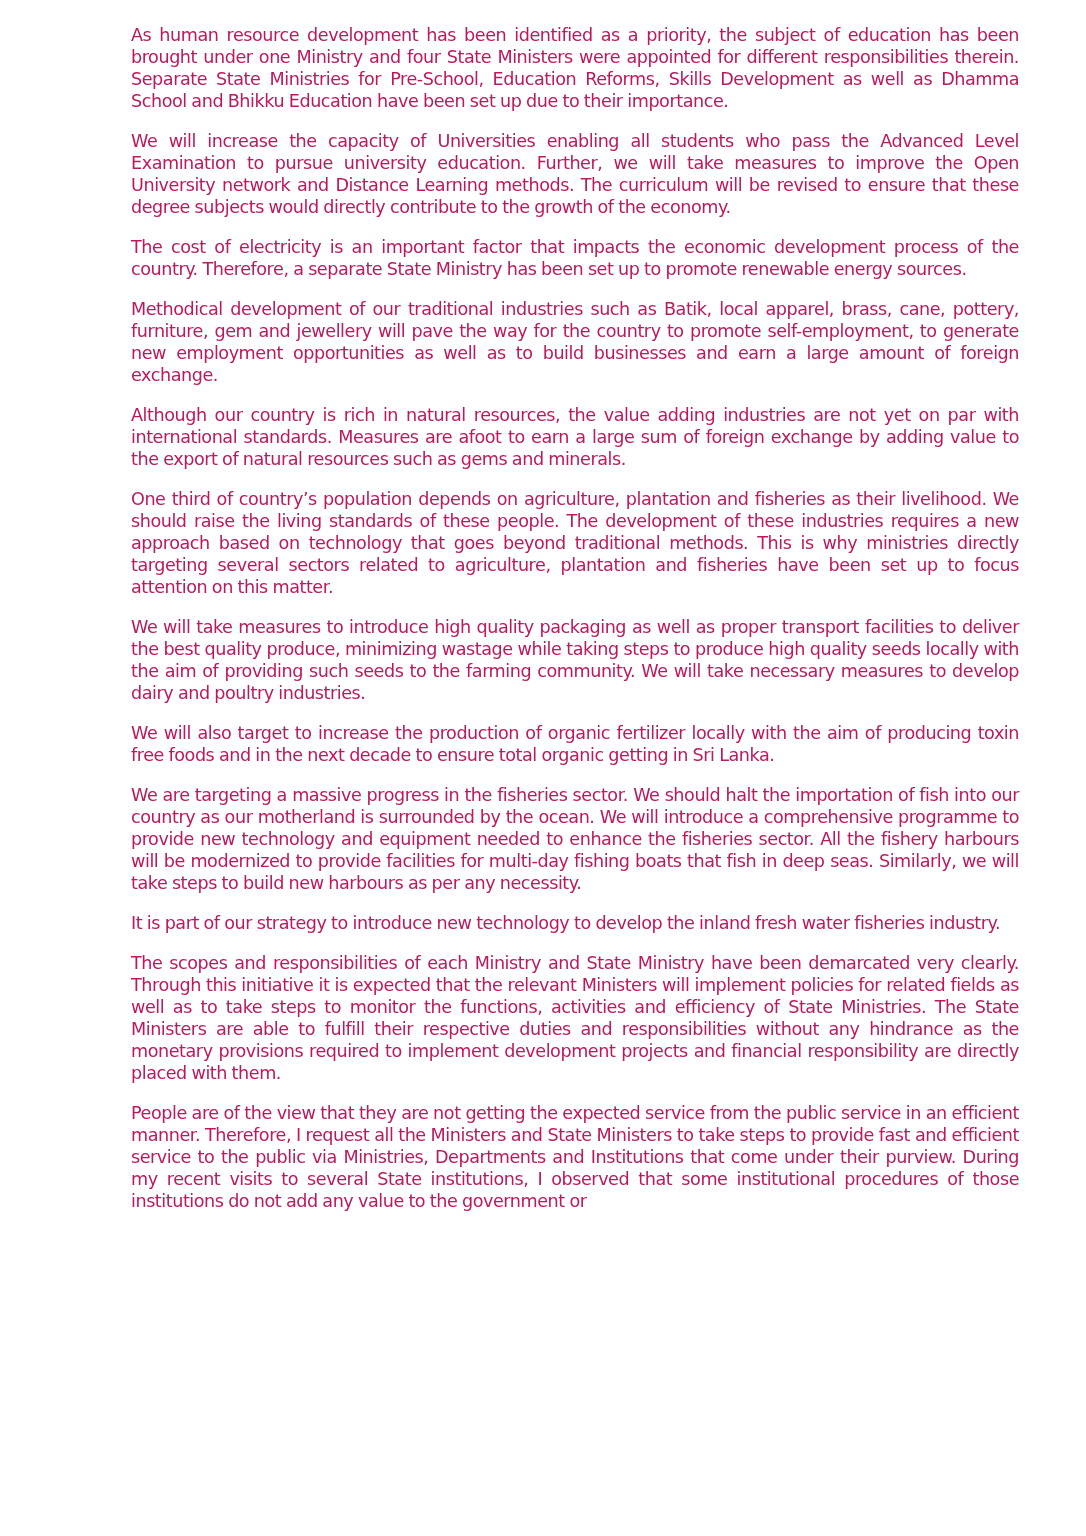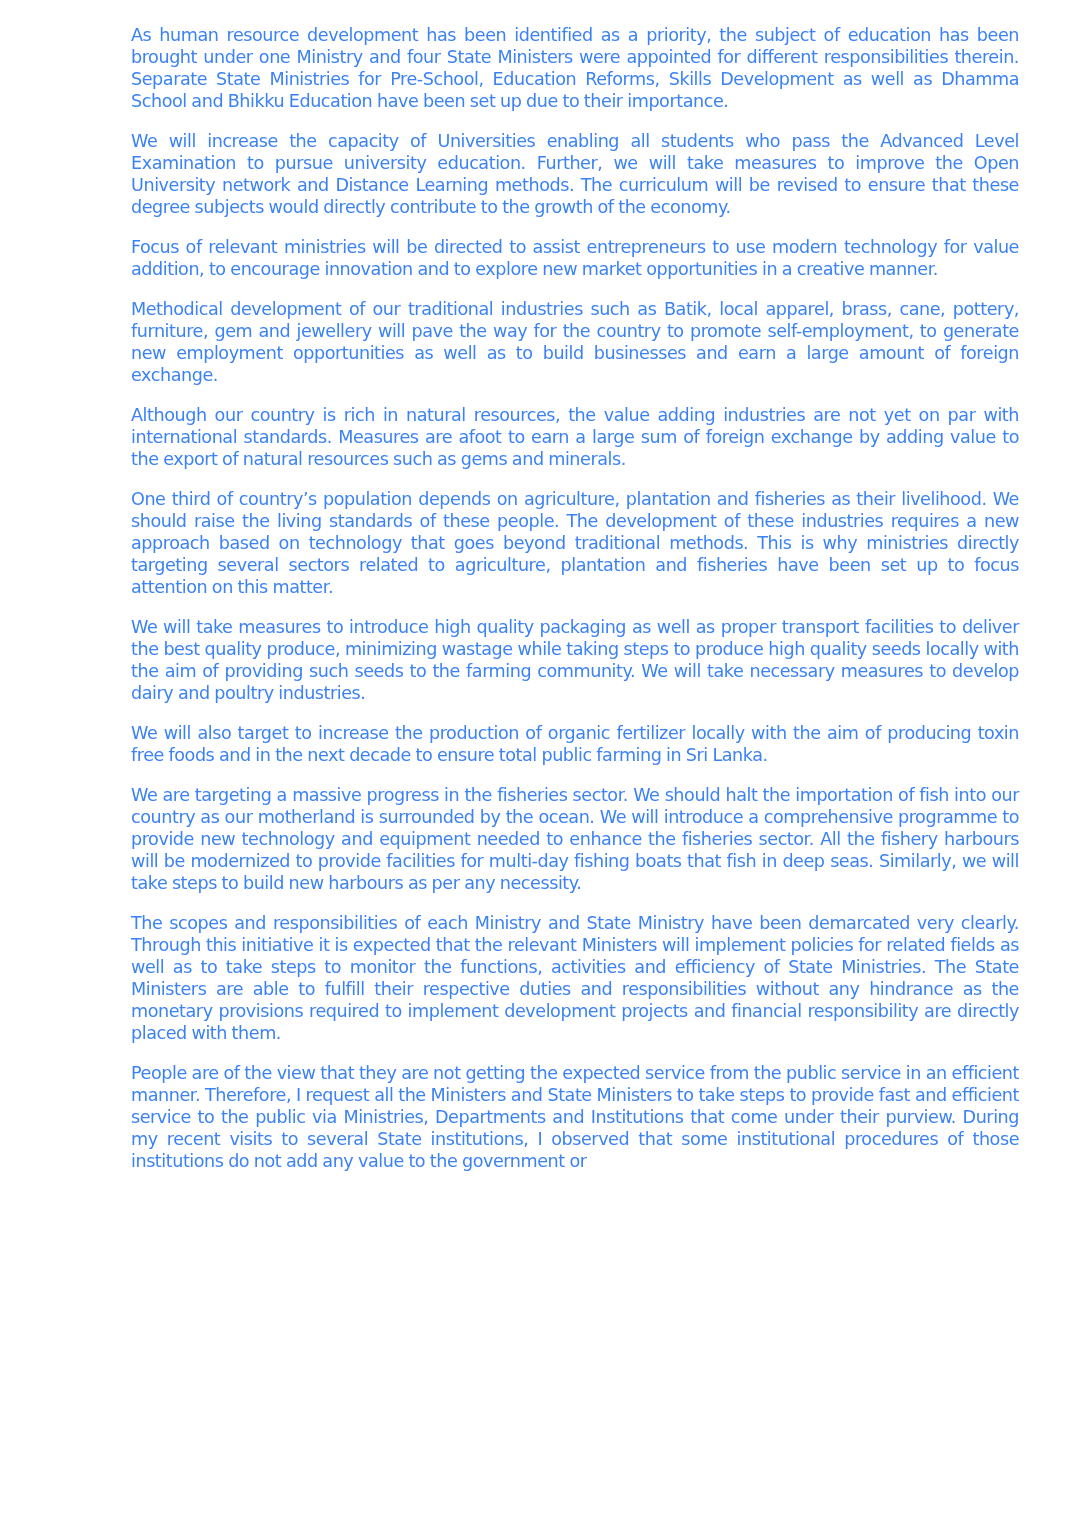--- a/index.html
+++ b/index.html
@@ -14,38 +14,39 @@
       position: relative;
     }
     .page {
       position: absolute;
       left: 131px;
       top: 24px;
       width: 888px;
       font-family: "DejaVu Sans", sans-serif;
       font-size: 17.6px;
       line-height: 22px;
-      color: #3b82f6;
+      color: #be185d;
       letter-spacing: -0.45px;
       word-spacing: -0.5px;
     }
     .page p {
       margin: 0 0 18px 0;
       text-align: justify;
       text-align-last: left;
     }
   </style>
 </head>
 <body>
 
 <div class="page">
   <p>As human resource development has been identified as a priority, the subject of education has been brought under one Ministry and four State Ministers were appointed for different responsibilities therein. Separate State Ministries for Pre-School, Education Reforms, Skills Development as well as Dhamma School and Bhikku Education have been set up due to their importance.</p>
   <p>We will increase the capacity of Universities enabling all students who pass the Advanced Level Examination to pursue university education.  Further, we will take measures to improve the Open University network and Distance Learning methods. The curriculum will be revised to ensure that these degree subjects would directly contribute to the growth of the economy.</p>
-  <p>Focus of relevant ministries will be directed to assist entrepreneurs to use modern technology for value addition, to encourage innovation and to explore new market opportunities in a creative manner.</p>
+  <p>The cost of electricity is an important factor that impacts the economic development process of the country. Therefore, a separate State Ministry has been set up to promote renewable energy sources.</p>
   <p>Methodical development of our traditional industries such as Batik, local apparel, brass, cane, pottery, furniture, gem and jewellery will pave the way for the country to promote self-employment, to generate new employment opportunities as well as to build businesses and earn a large amount of foreign exchange.</p>
   <p>Although our country is rich in natural resources, the value adding industries are not yet on par with international standards. Measures are afoot to earn a large sum of foreign exchange by adding value to the export of natural resources such as gems and minerals.</p>
   <p>One third of country’s population depends on agriculture, plantation and fisheries as their livelihood. We should raise the living standards of these people. The development of these industries requires a new approach based on technology that goes beyond traditional methods. This is why ministries directly targeting several sectors related to agriculture, plantation and fisheries have been set up to focus attention on this matter.</p>
   <p>We will take measures to introduce high quality packaging as well as proper transport facilities to deliver the best quality produce, minimizing wastage while taking steps to produce high quality seeds locally with the aim of providing such seeds to the farming community. We will take necessary measures to develop dairy and poultry industries.</p>
-  <p>We will also target to increase the production of organic fertilizer locally with the aim of producing toxin free foods and in the next decade to ensure total public farming in Sri Lanka.</p>
+  <p>We will also target to increase the production of organic fertilizer locally with the aim of producing toxin free foods and in the next decade to ensure total organic getting in Sri Lanka.</p>
   <p>We are targeting a massive progress in the fisheries sector. We should halt the importation of fish into our country as our motherland is surrounded by the ocean. We will introduce a comprehensive programme to provide new technology and equipment needed to enhance the fisheries sector. All the fishery harbours will be modernized to provide facilities for multi-day fishing boats that fish in deep seas. Similarly, we will take steps to build new harbours as per any necessity.</p>
+  <p>It is part of our strategy to introduce new technology to develop the inland fresh water fisheries industry.</p>
   <p>The scopes and responsibilities of each Ministry and State Ministry have been demarcated very clearly. Through this initiative it is expected that the relevant Ministers will implement policies for related fields as well as to take steps to monitor the functions, activities and efficiency of State Ministries. The State Ministers are able to fulfill their respective duties and responsibilities without any hindrance as the monetary provisions required to implement development projects and financial responsibility are directly placed with them.</p>
   <p>People are of the view that they are not getting the expected service from the public service in an efficient manner. Therefore, I request all the Ministers and State Ministers to take steps to provide fast and efficient service to the public via Ministries, Departments and Institutions that come under their purview. During my recent visits to several State institutions, I observed that some institutional procedures of those institutions do not add any value to the government or</p>
 </div>
 
 </body></html>

